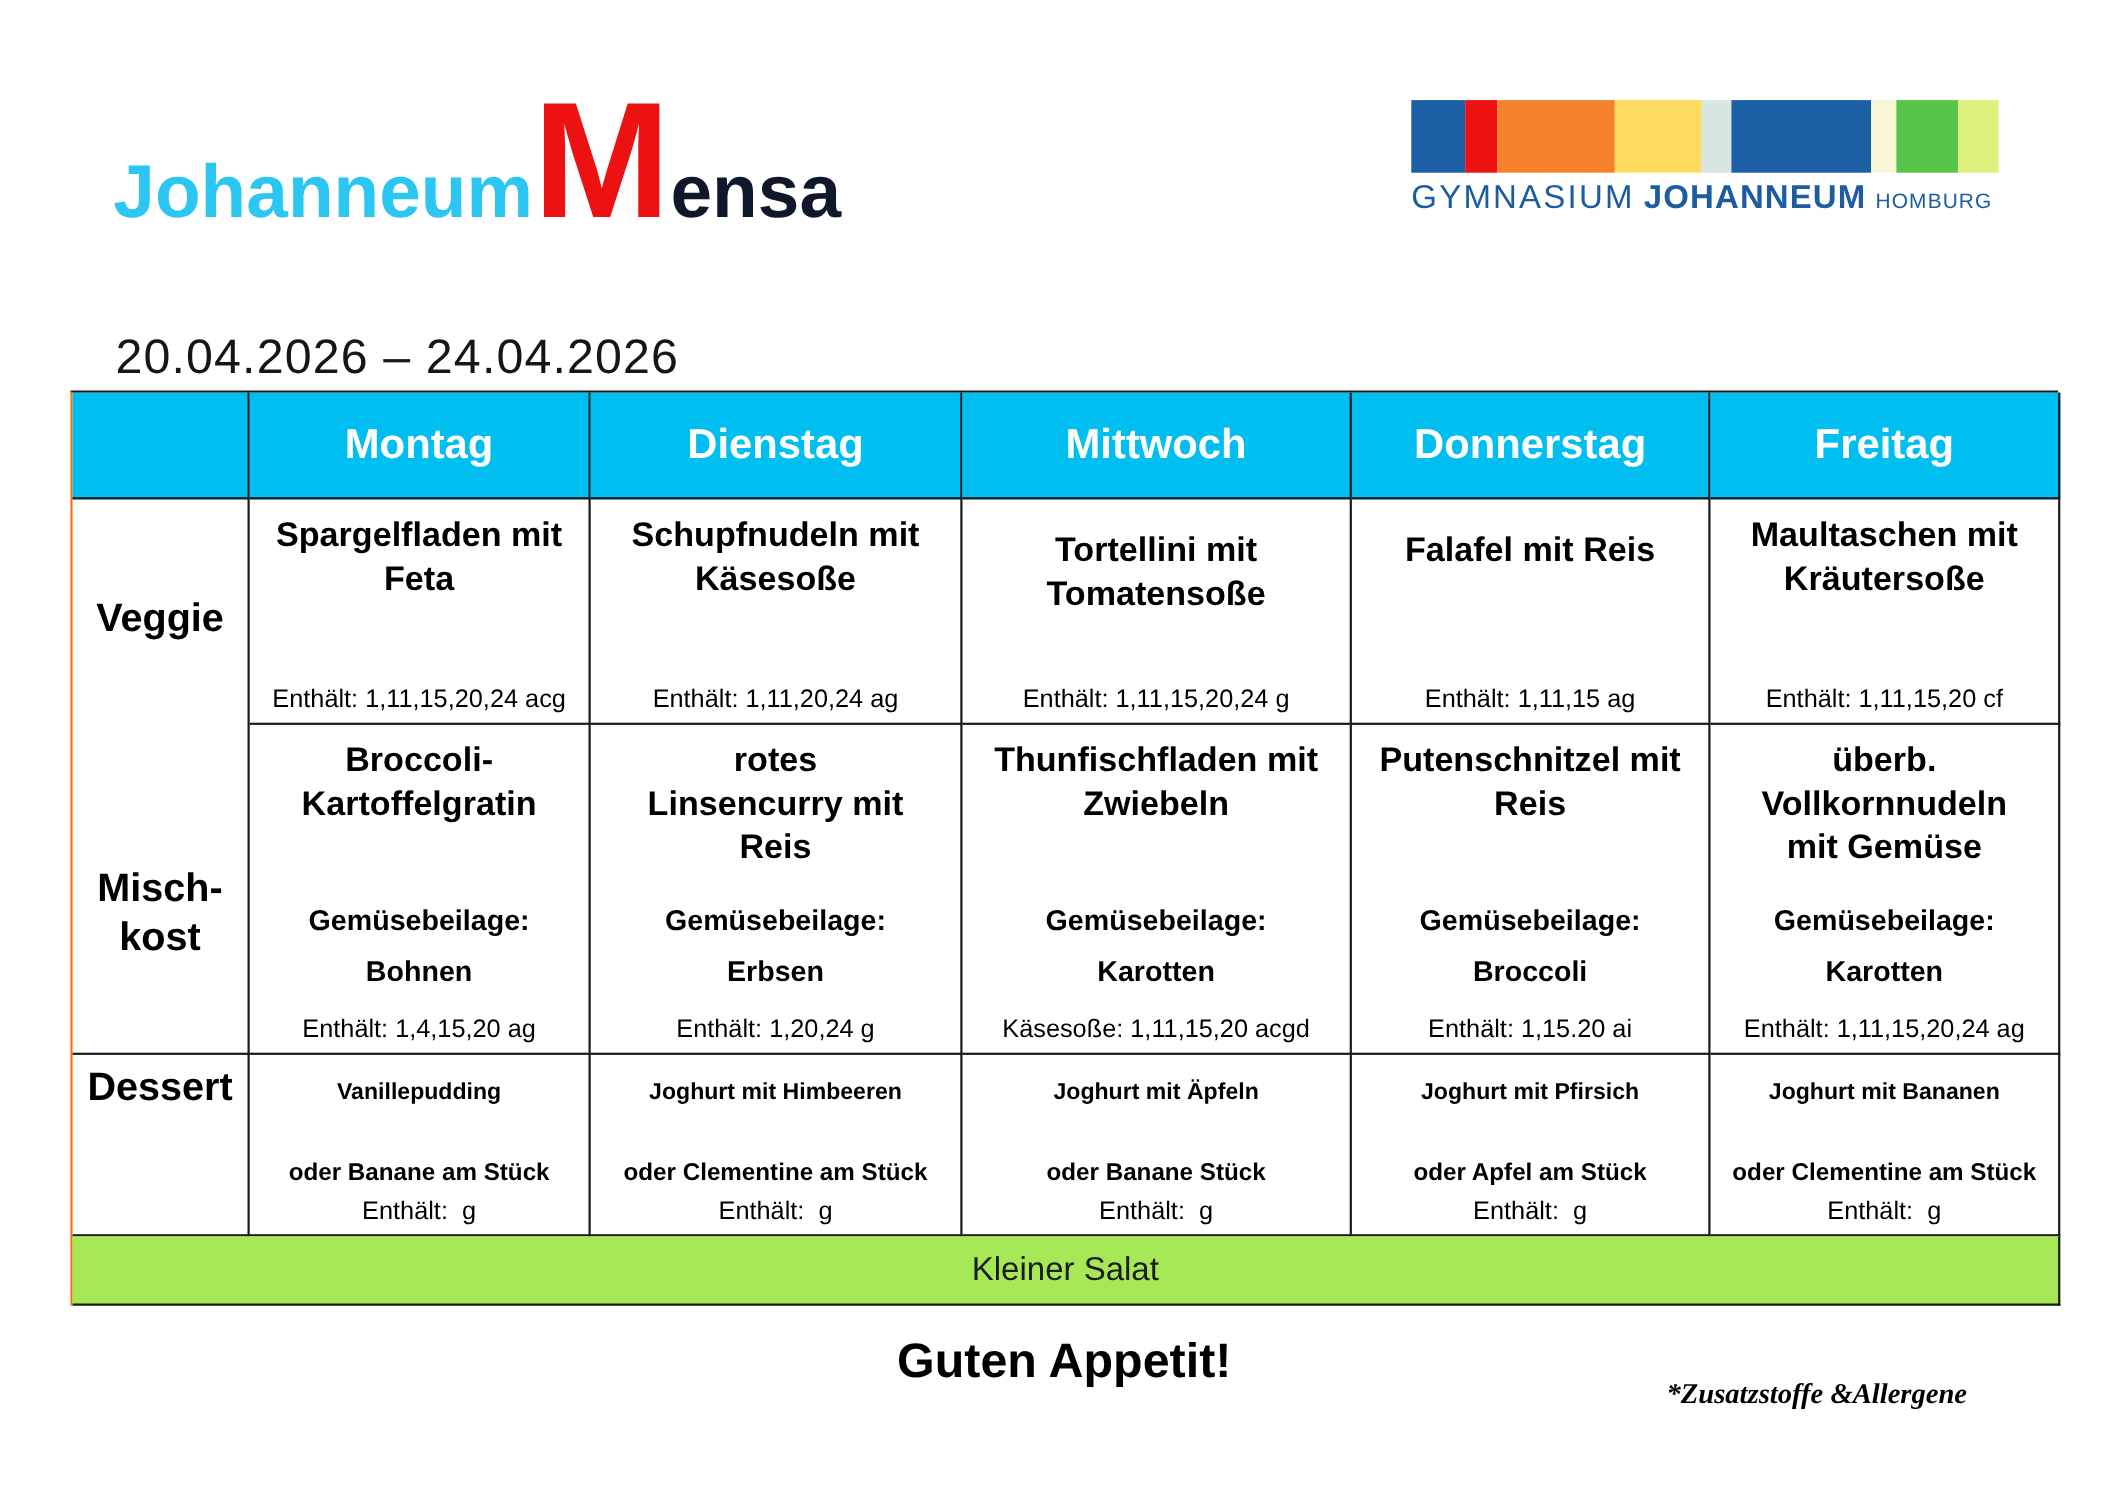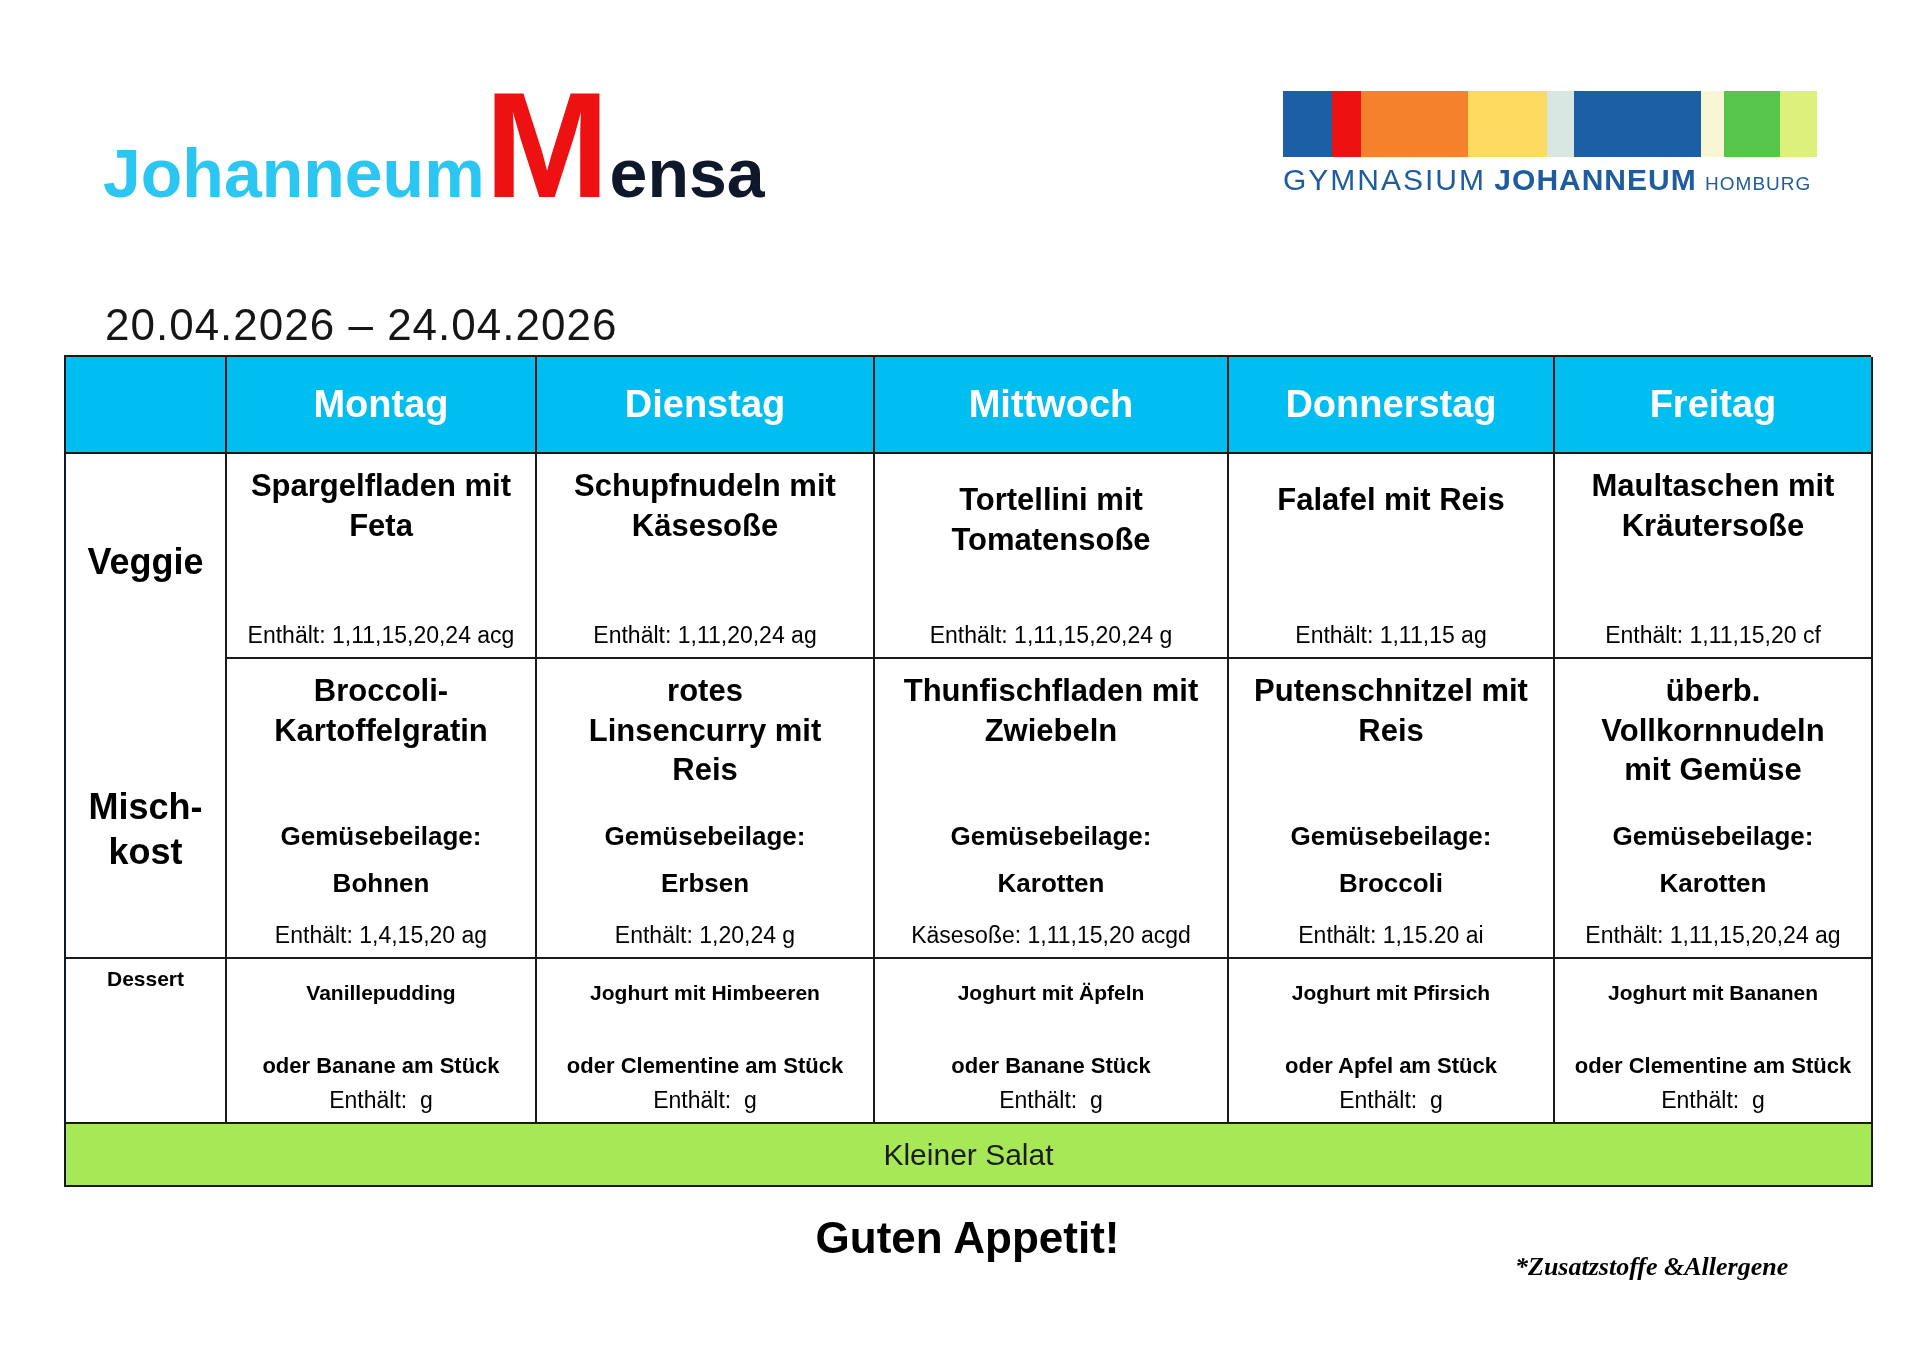--- a/index.html
+++ b/index.html
@@ -24,32 +24,32 @@
   .logo-text { margin-top:6px; text-align:left; white-space:nowrap; font-size:30px; }
   .logo-gym  { font-weight:400; letter-spacing:2px; }
   .logo-joh  { font-weight:bold; letter-spacing:1px; }
   .logo-hom  { font-size:19px; letter-spacing:1px; }
 
   
   .menu-table { left:64px; top:355px; width:1807px;
     display:grid;
     grid-template-columns:161px 310px 338px 354px 326px 318px;
     grid-template-rows:97px 205px 300px 165px 63px;
-    border-top:2px solid #1a1a1a; border-left:2px solid #0f172a; }
+    border-top:2px solid #1a1a1a; border-left:2px solid #f97316; }
   .cell { border-right:2px solid #1a1a1a; border-bottom:2px solid #1a1a1a;
           position:relative; text-align:center; }
   .th { display:flex; align-items:center; justify-content:center;
         color:#ffffff; font-size:38px; font-weight:bold; }
 
   .label-cell { grid-row:2 / 4; grid-column:1; }
   .lbl { position:absolute; width:100%; font-weight:bold; font-size:36px;
          line-height:1.25; white-space:pre-line; }
   .lbl-veggie { top:85px; }
   .lbl-misch  { top:330px; }
-  .dessert-label { padding-top:8px; font-size:21px; font-weight:bold; }
+  .dessert-label { padding-top:8px; font-size:36px; font-weight:bold; }
 
   .dish   { margin-top:12px; padding:0 4px; font-size:31px; font-weight:bold;
             line-height:1.28; white-space:pre-line; }
   .mt-lg  { margin-top:26px; }
   .allerg { position:absolute; bottom:8px; width:100%; font-size:23px; white-space:pre-line; }
 
   .side-block { position:absolute; top:162px; width:100%; }
   .side-label { font-size:26px; font-weight:bold; }
   .side-name  { margin-top:16px; font-size:26px; font-weight:bold; }
 

